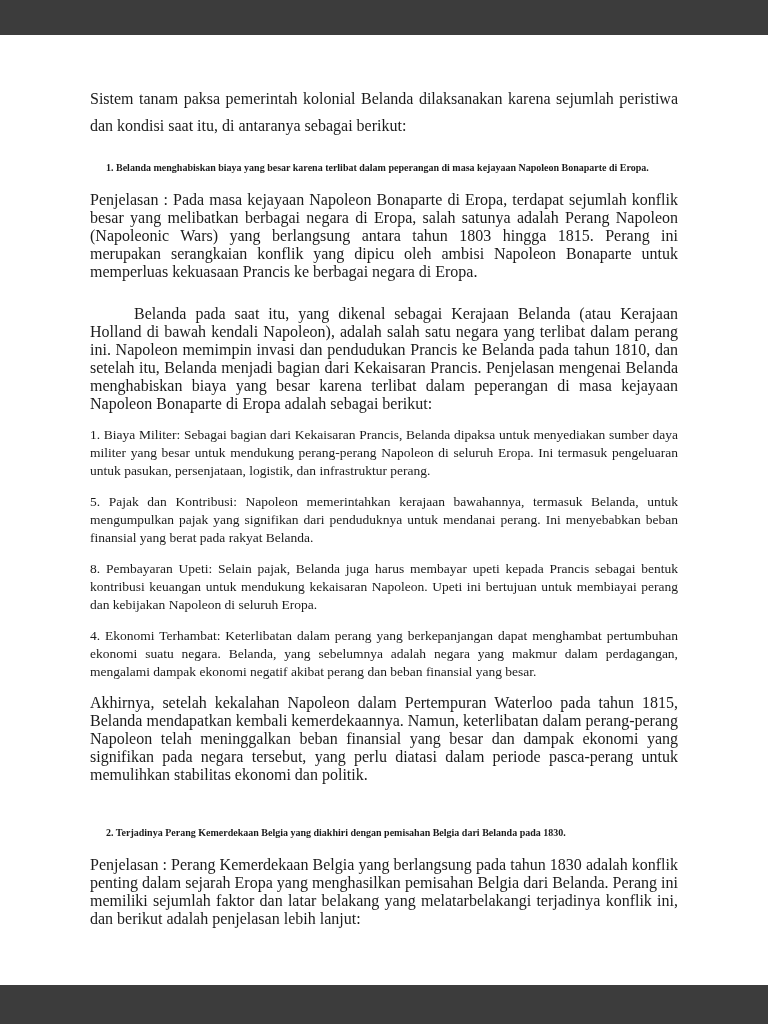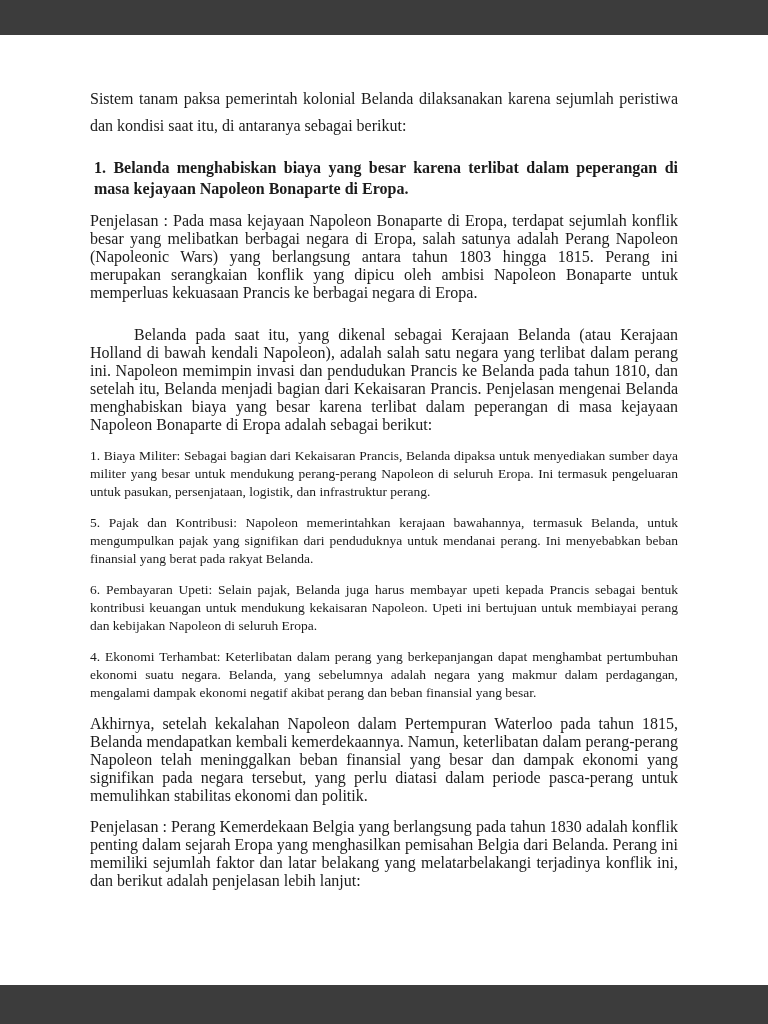--- a/index.html
+++ b/index.html
@@ -35,24 +35,24 @@
     width: 588px;
     color: #1B1B1B;
     text-align: justify;
   }
   .intro {
     font-size: 16px;
     line-height: 27px;
     margin: 0 0 18px 0;
   }
   .heading {
-    font-size: 16px;
+    font-size: 10px;
     font-weight: bold;
     line-height: 21px;
-    margin: 0 0 13px 4px;
+    margin: 0 0 13px 16px;
   }
   .heading.spaced {
     margin-top: 38px;
   }
   .para {
     font-size: 16px;
     line-height: 18px;
     margin: 0 0 13px 0;
   }
   .para.indent-first {
@@ -78,26 +78,27 @@
     <p class="heading">1. Belanda menghabiskan biaya yang besar karena terlibat dalam peperangan di masa kejayaan Napoleon Bonaparte di Eropa.</p>
 
     <p class="para">Penjelasan : Pada masa kejayaan Napoleon Bonaparte di Eropa, terdapat sejumlah konflik besar yang melibatkan berbagai negara di Eropa, salah satunya adalah Perang Napoleon (Napoleonic Wars) yang berlangsung antara tahun 1803 hingga 1815. Perang ini merupakan serangkaian konflik yang dipicu oleh ambisi Napoleon Bonaparte untuk memperluas kekuasaan Prancis ke berbagai negara di Eropa.</p>
 
     <p class="para indent-first">Belanda pada saat itu, yang dikenal sebagai Kerajaan Belanda (atau Kerajaan Holland di bawah kendali Napoleon), adalah salah satu negara yang terlibat dalam perang ini. Napoleon memimpin invasi dan pendudukan Prancis ke Belanda pada tahun 1810, dan setelah itu, Belanda menjadi bagian dari Kekaisaran Prancis. Penjelasan mengenai Belanda menghabiskan biaya yang besar karena terlibat dalam peperangan di masa kejayaan Napoleon Bonaparte di Eropa adalah sebagai berikut:</p>
 
     <p class="point">1. Biaya Militer: Sebagai bagian dari Kekaisaran Prancis, Belanda dipaksa untuk menyediakan sumber daya militer yang besar untuk mendukung perang-perang Napoleon di seluruh Eropa. Ini termasuk pengeluaran untuk pasukan, persenjataan, logistik, dan infrastruktur perang.</p>
 
     <p class="point">5. Pajak dan Kontribusi: Napoleon memerintahkan kerajaan bawahannya, termasuk Belanda, untuk mengumpulkan pajak yang signifikan dari penduduknya untuk mendanai perang. Ini menyebabkan beban finansial yang berat pada rakyat Belanda.</p>
 
-    <p class="point">6. Pembayaran Upeti: Selain pajak, Belanda juga harus membayar upeti kepada Prancis sebagai bentuk kontribusi keuangan untuk mendukung kekaisaran Napoleon. Upeti ini bertujuan untuk membiayai perang dan kebijakan Napoleon di seluruh Eropa.</p>
+    <p class="point">8. Pembayaran Upeti: Selain pajak, Belanda juga harus membayar upeti kepada Prancis sebagai bentuk kontribusi keuangan untuk mendukung kekaisaran Napoleon. Upeti ini bertujuan untuk membiayai perang dan kebijakan Napoleon di seluruh Eropa.</p>
 
     <p class="point">4. Ekonomi Terhambat: Keterlibatan dalam perang yang berkepanjangan dapat menghambat pertumbuhan ekonomi suatu negara. Belanda, yang sebelumnya adalah negara yang makmur dalam perdagangan, mengalami dampak ekonomi negatif akibat perang dan beban finansial yang besar.</p>
 
 
     <p class="para">Akhirnya, setelah kekalahan Napoleon dalam Pertempuran Waterloo pada tahun 1815, Belanda mendapatkan kembali kemerdekaannya. Namun, keterlibatan dalam perang-perang Napoleon telah meninggalkan beban finansial yang besar dan dampak ekonomi yang signifikan pada negara tersebut, yang perlu diatasi dalam periode pasca-perang untuk memulihkan stabilitas ekonomi dan politik.</p>
 
+    <p class="heading spaced">2. Terjadinya Perang Kemerdekaan Belgia yang diakhiri dengan pemisahan Belgia dari Belanda pada 1830.</p>
 
     <p class="para">Penjelasan : Perang Kemerdekaan Belgia yang berlangsung pada tahun 1830 adalah konflik penting dalam sejarah Eropa yang menghasilkan pemisahan Belgia dari Belanda. Perang ini memiliki sejumlah faktor dan latar belakang yang melatarbelakangi terjadinya konflik ini, dan berikut adalah penjelasan lebih lanjut:</p>
 
   </div>
 </div>
 
 <div class="viewer-bar bottom"></div>
 
 </body></html>

